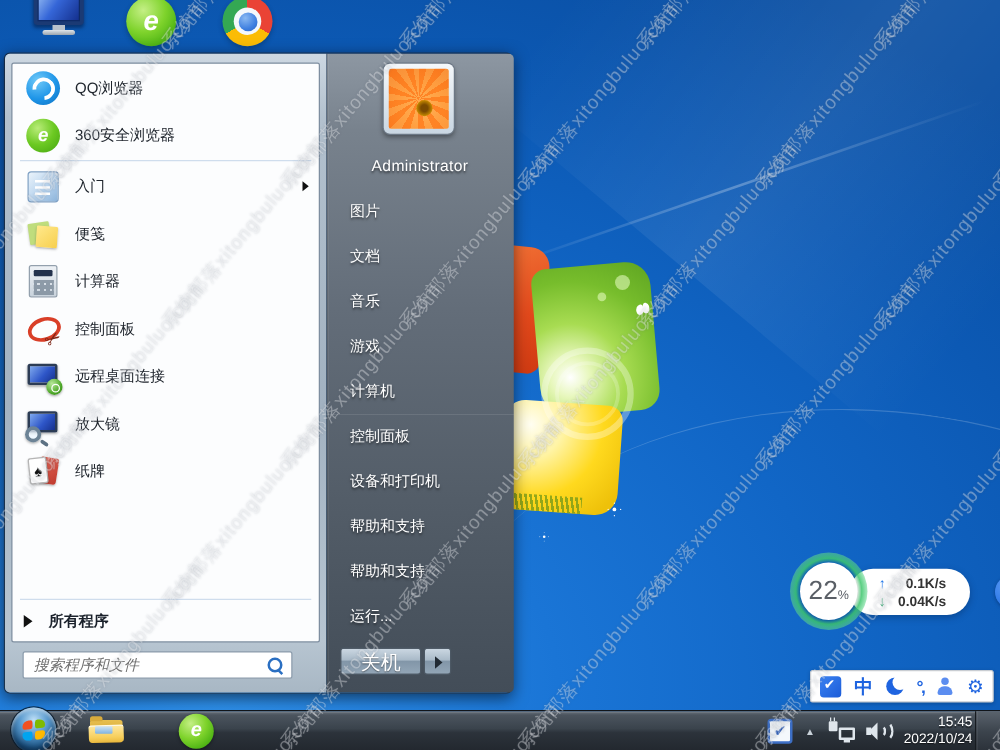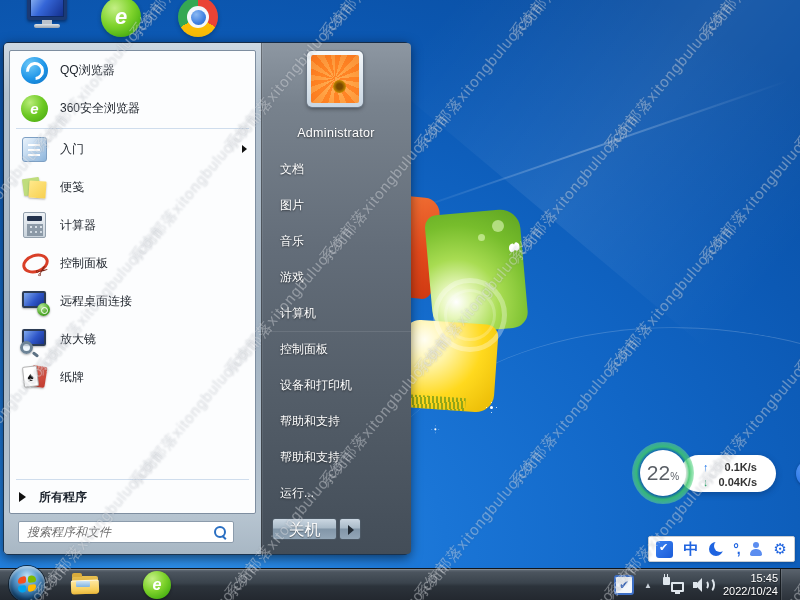--- a/index.html
+++ b/index.html
@@ -350,22 +350,22 @@
         </div>
       </div>
     </div>
 
     <div class="sm-right">
       <div class="avatar">
           <div class="pic"></div>
         </div>
       <div class="uname">Administrator</div>
       <ul class="r-list">
+        <li>图片</li>
         <li>文档</li>
-        <li>图片</li>
         <li>音乐</li>
         <li>游戏</li>
         <li>计算机</li>
         <li class="grp">控制面板</li>
         <li>设备和打印机</li>
         <li>帮助和支持</li>
         <li>帮助和支持</li>
         <li>运行...</li>
       </ul>
       <div class="shutrow">

